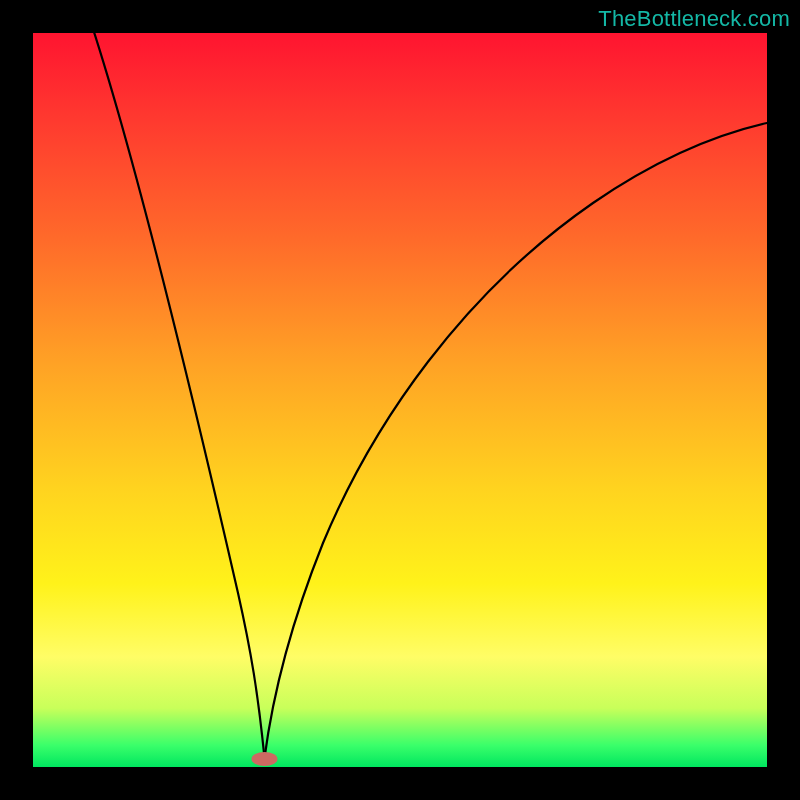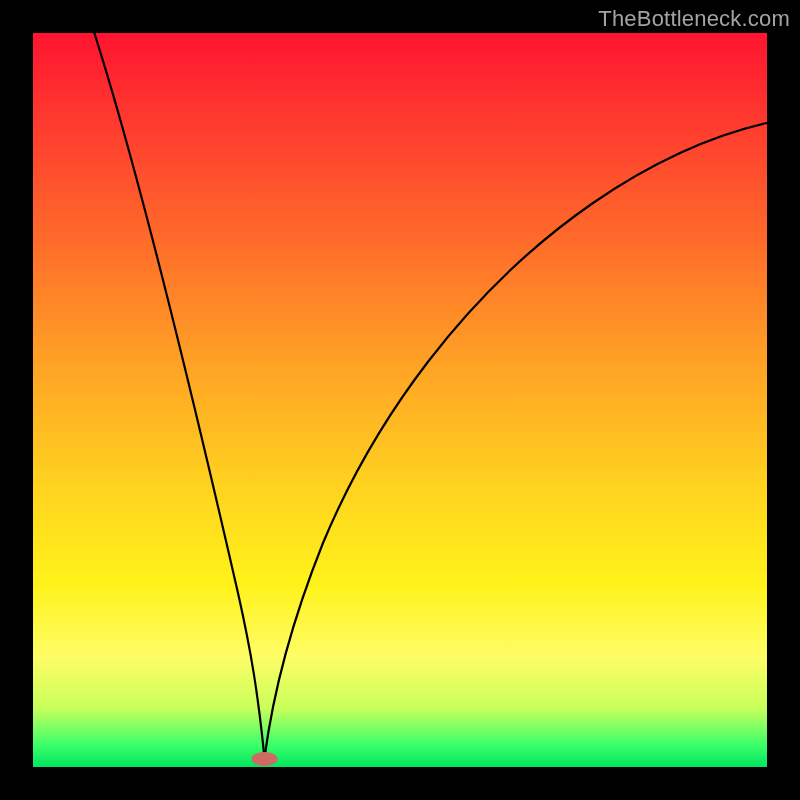--- a/index.html
+++ b/index.html
@@ -35,21 +35,21 @@
       #fffd66 85%,
       #c8ff5a 92%,
       #3bff6a 97%,
       #00e65f 100%
     );
   }
   .watermark {
     position: absolute;
     top: 6px;
     right: 10px;
-    color: #a3a3a3;
+    color: #14b8a6;
     font-size: 22px;
     font-weight: 500;
     letter-spacing: 0.2px;
     user-select: none;
   }
   svg.curve {
     position: absolute;
     left: 0;
     top: 0;
     width: 734px;

